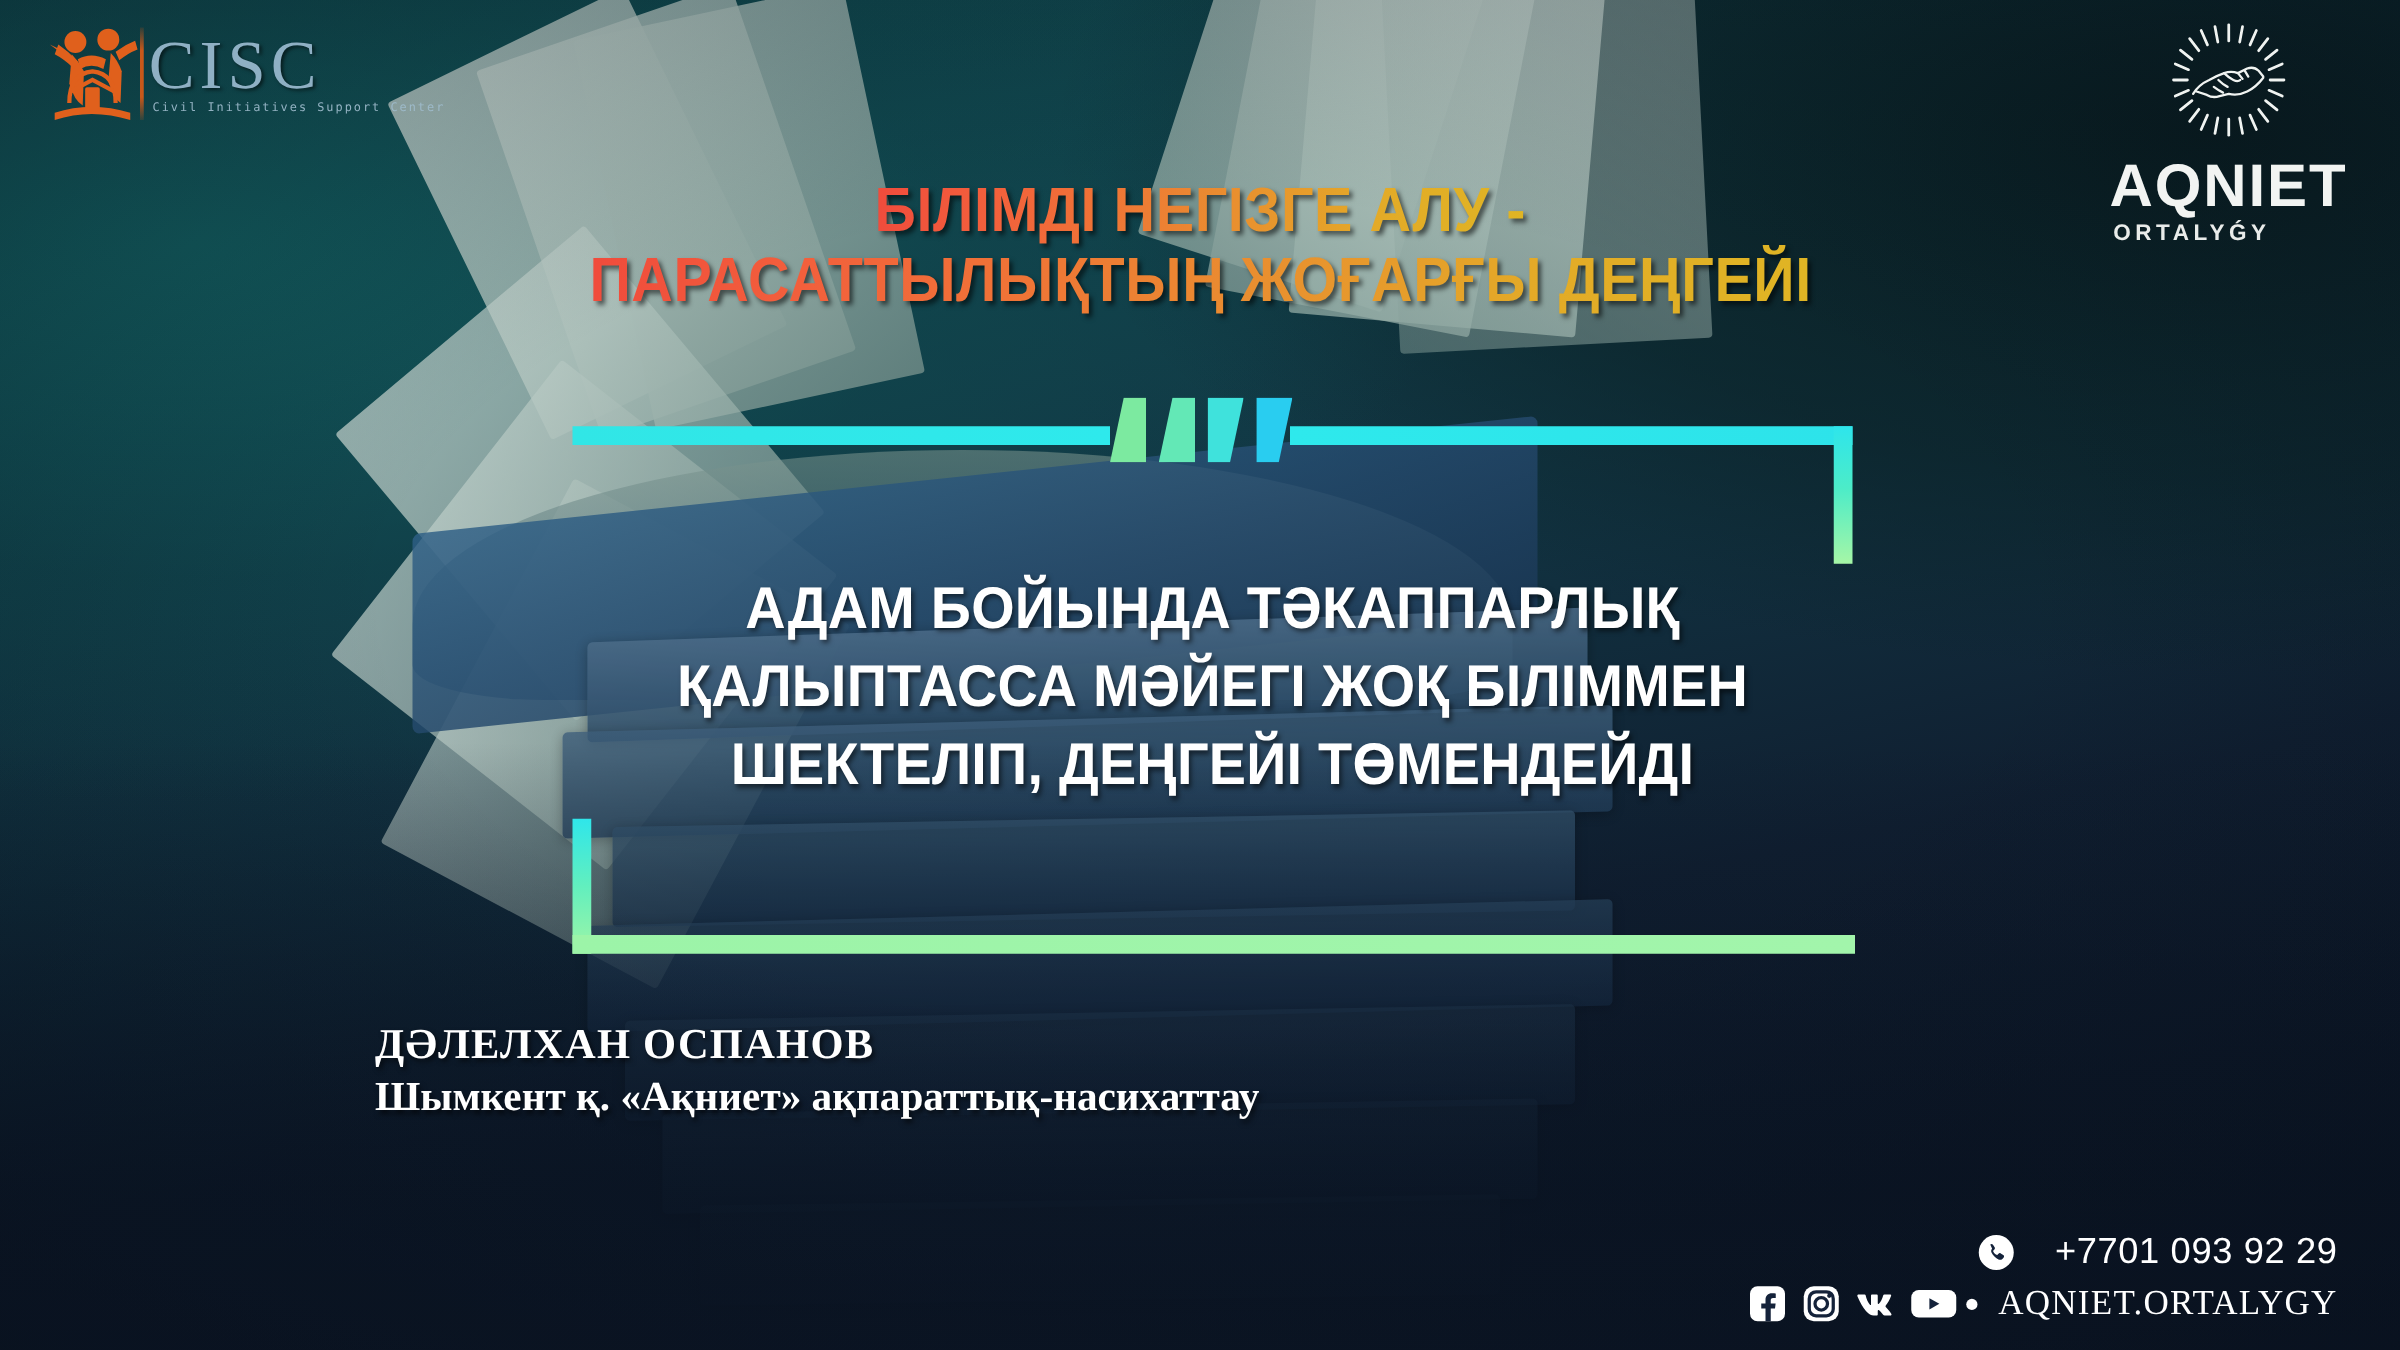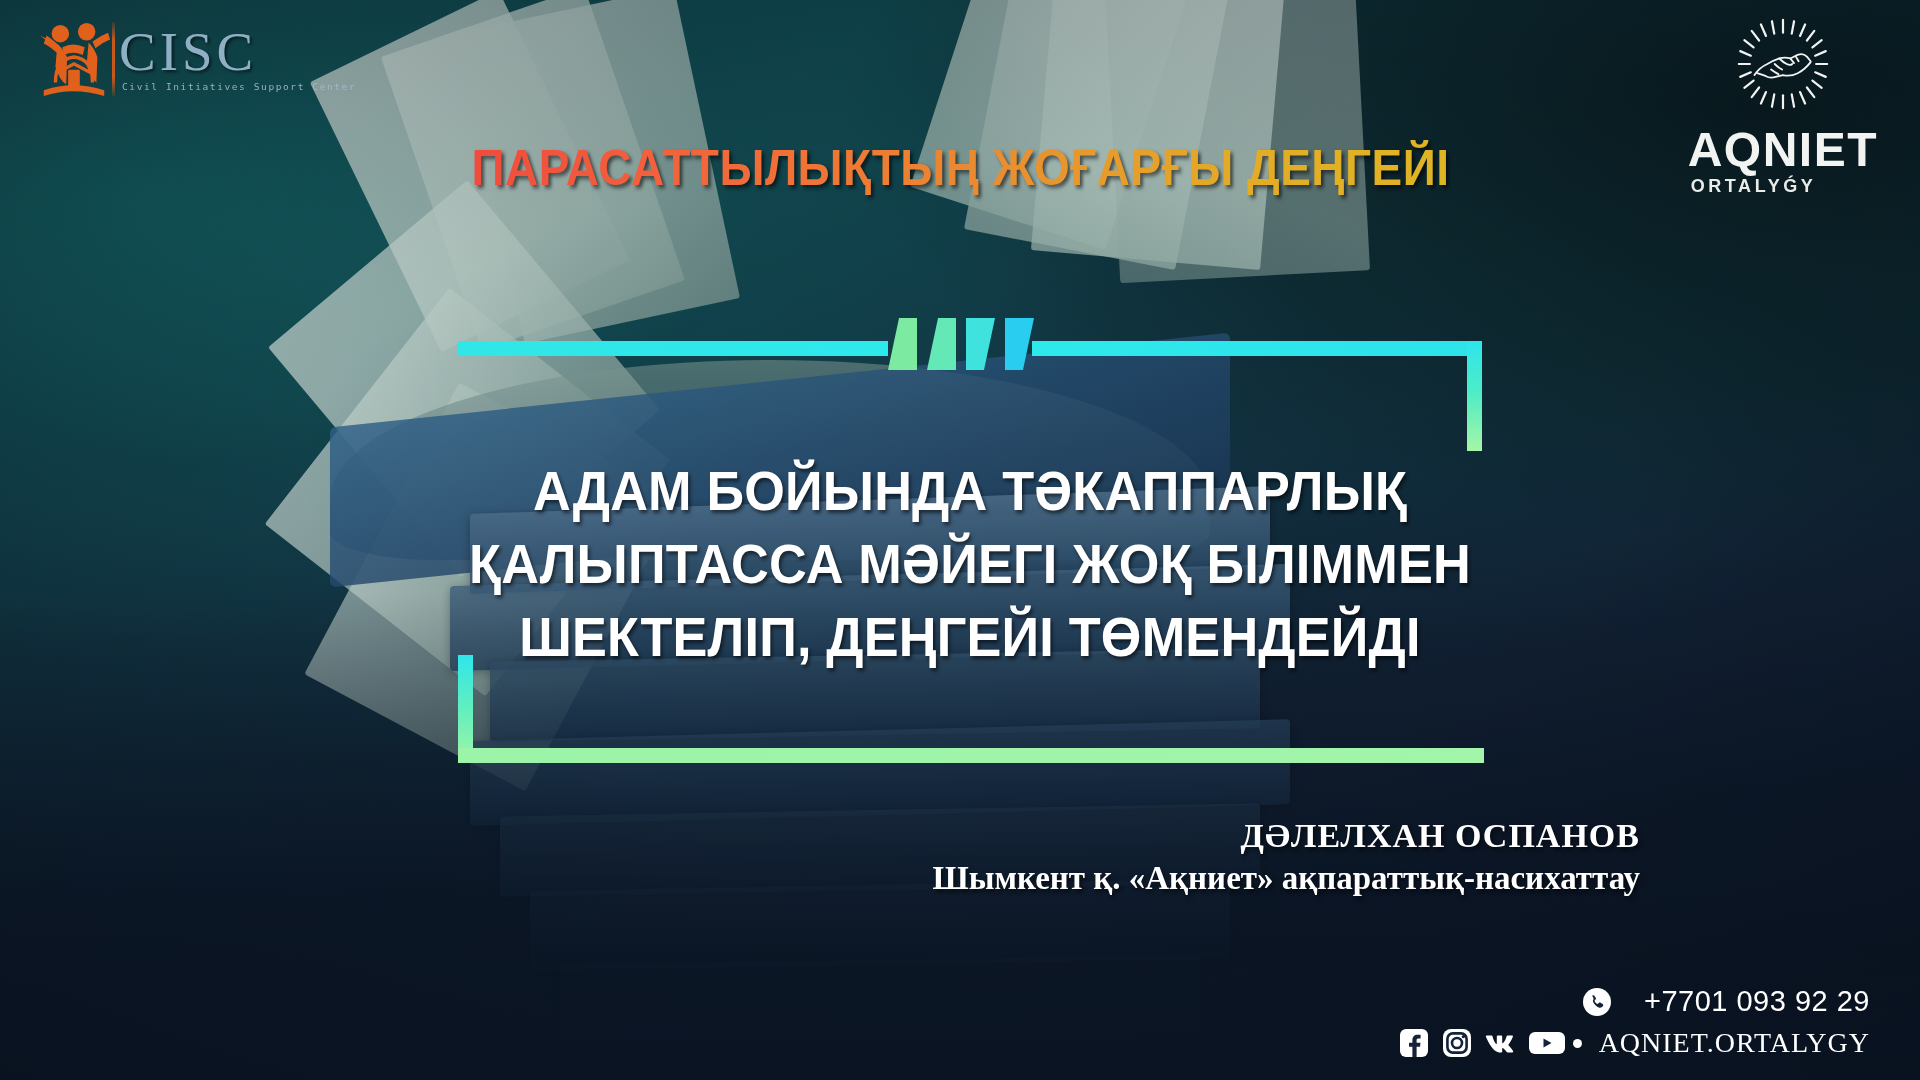--- a/index.html
+++ b/index.html
@@ -86,29 +86,29 @@
   .qmarks { position:absolute; left:888px; top:318px; width:146px; height:58px; display:flex; gap:10px; }
   .qm { width:30px; height:52px; filter:drop-shadow(2px 3px 3px rgba(0,0,0,0.4)); }
   .qm.g1 { background:#7ceaa0; clip-path:polygon(38% 0%, 100% 0%, 100% 100%, 0% 100%); }
   .qm.g2 { background:#63e8b6; clip-path:polygon(38% 0%, 100% 0%, 100% 100%, 0% 100%); }
   .qm.c1 { background:#3fe2dc; clip-path:polygon(0% 0%, 100% 0%, 62% 100%, 0% 100%); }
   .qm.c2 { background:#29cdf0; clip-path:polygon(0% 0%, 100% 0%, 62% 100%, 0% 100%); }
 
   
   .quote {
     position:absolute; left:400px; top:455px; width:1140px; text-align:center;
-    font-size:55px; font-weight:bold; line-height:1.33; color:#ffffff;
+    font-size:47px; font-weight:bold; line-height:1.33; color:#ffffff;
     letter-spacing:0.2px;
     text-shadow:2px 3px 4px rgba(0,0,0,0.55);
   }
   .quote .q-line { display:block; transform:scaleX(0.95); }
 
   
   .author {
-    position:absolute; left:300px; top:815px; width:1340px; text-align:right;
+    position:absolute; left:300px; top:815px; width:1340px; text-align:left;
     font-family:"Liberation Serif", serif; color:#ffffff;
     text-shadow:2px 3px 4px rgba(0,0,0,0.6);
   }
   .author-name { font-size:34px; font-weight:bold; letter-spacing:1px; line-height:1.25; }
   .author-role { font-size:33px; font-weight:bold; line-height:1.25; }
 
   
   .contact { position:absolute; right:50px; bottom:62px; display:flex; align-items:center; gap:32px;margin-top:32px; }
   .phone-ic { width:30px; height:30px; }
   .phone-txt { font-size:29px; color:#ffffff; letter-spacing:0.5px; }
@@ -221,20 +221,21 @@
         </g>
       </svg>
     </div>
     <div class="aq-textblock">
       <div class="aq-word">AQNIET</div>
       <div class="aq-sub">ORTALYǴY</div>
     </div>
   </div>
 
   <div class="headline">
+    <span class="hl-line"><span class="hl-grad">БІЛІМДІ НЕГІЗГЕ АЛУ -</span></span>
     <span class="hl-line"><span class="hl-grad">ПАРАСАТТЫЛЫҚТЫҢ ЖОҒАРҒЫ ДЕҢГЕЙІ</span></span>
   </div>
 
   <div class="frame">
     <div class="bar-top-left"></div>
     <div class="bar-top-right"></div>
     <div class="bar-tr-vert"></div>
     <div class="bar-bl-vert"></div>
     <div class="bar-bottom"></div>
 

